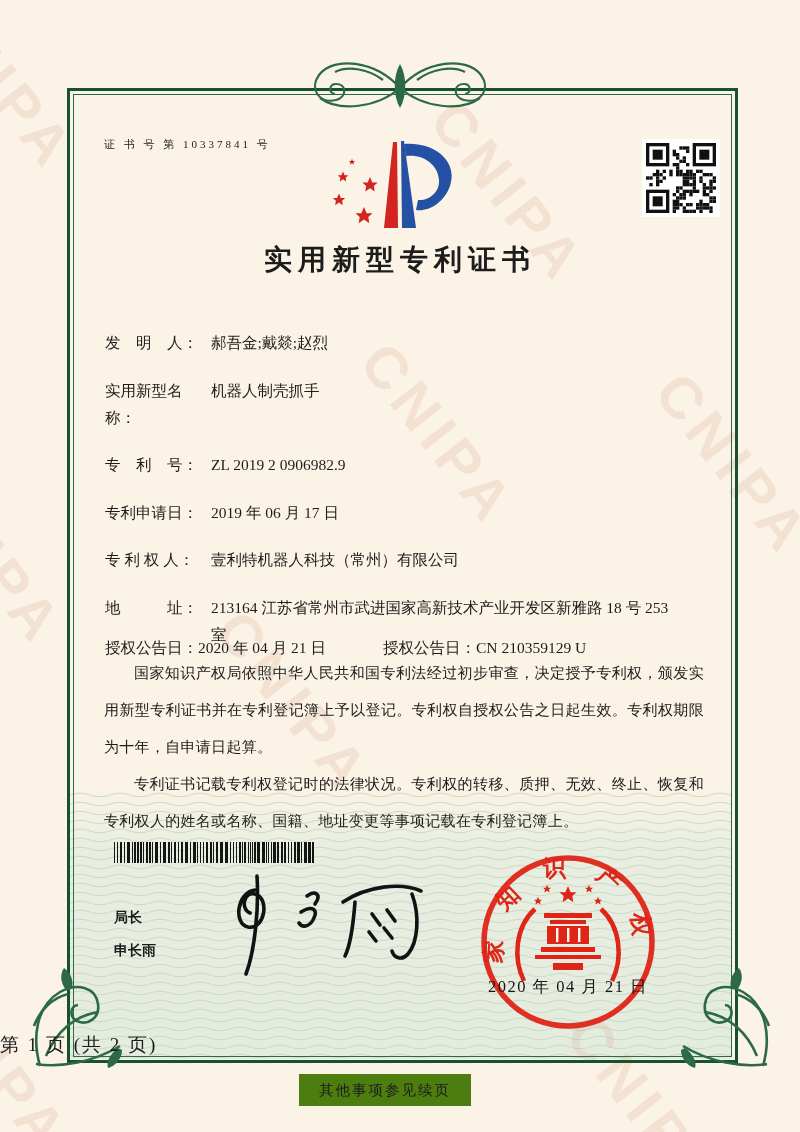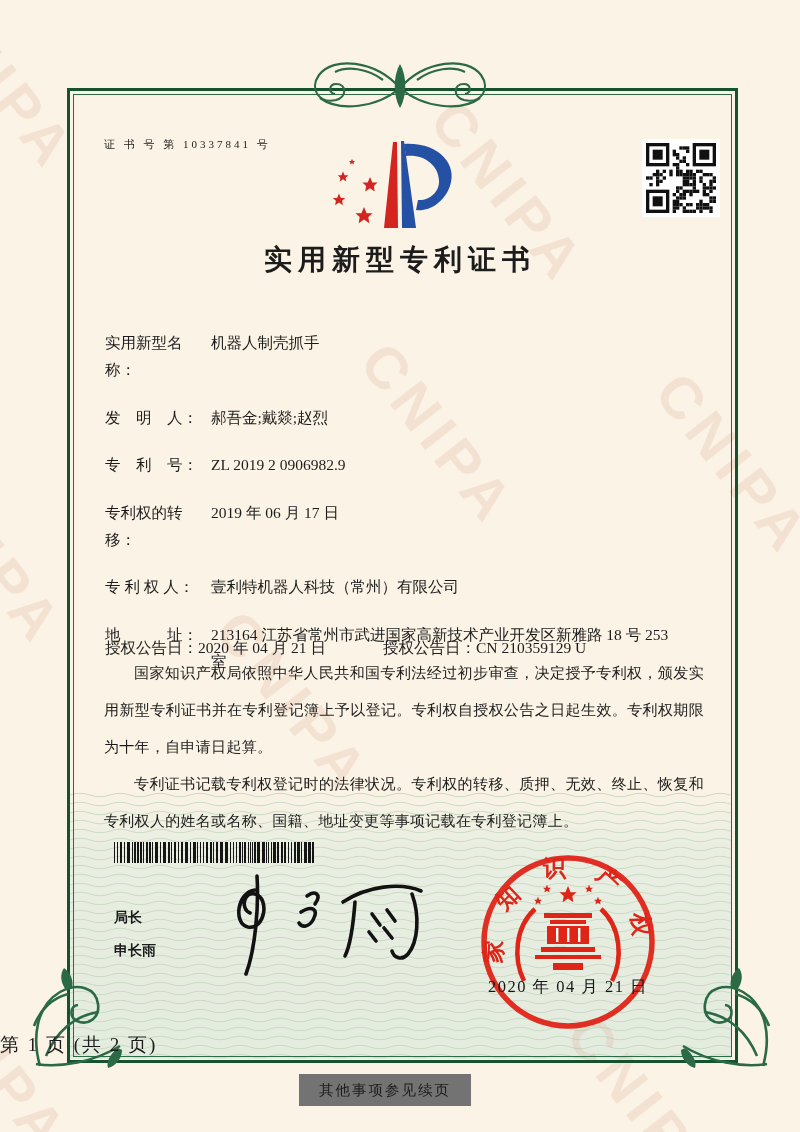--- a/index.html
+++ b/index.html
@@ -47,21 +47,21 @@
 
   .director{position:absolute;left:114px;top:909px;z-index:5;
             font-family:Liberation Mono, monospace;font-weight:bold;font-size:14px;}
   .director .dname{margin-top:15px;}
   .sig{position:absolute;left:215px;top:866px;z-index:5;}
   .seal{position:absolute;left:477px;top:851px;z-index:6;}
   .seal text{font-family:"Liberation Serif","DejaVu Serif",serif;}
 
   .pageind{position:absolute;left:0;top:1032px;width:100%;text-align:left;
            font-size:19px;letter-spacing:2px;z-index:5;}
-  .note{position:absolute;left:299px;top:1074px;width:172px;height:32px;background:#737373;
+  .note{position:absolute;left:299px;top:1074px;width:172px;height:32px;background:#4d7c0f;
         z-index:5;display:flex;align-items:center;justify-content:center;
         font-size:14.5px;letter-spacing:2px;}
 </style>
 </head>
 <body>
 
 <div class="page">
 
   <div class="watermark" style="left:-40px;top:-25px">CNIPA</div>
   <div class="watermark" style="left:470px;top:88px">CNIPA</div>
@@ -291,33 +291,33 @@
         <rect x="0" y="46.66666666666667" width="23.333333333333336" height="23.333333333333336" fill="#111"></rect>
         <rect x="3.3333333333333335" y="50" width="16.666666666666668" height="16.666666666666668" fill="#fff"></rect>
         <rect x="6.666666666666667" y="53.333333333333336" width="10" height="10" fill="#111"></rect>
       </svg>
   </div>
 
   <div class="title">实用新型专利证书</div>
 
   <div class="fields">
     <div class="frow">
+      <span class="flabel">发　明　人：</span>
+      <span class="fvalue">郝吾金;戴燚;赵烈</span>
+    </div>
+    <div class="frow">
       <span class="flabel">实用新型名称：</span>
       <span class="fvalue">机器人制壳抓手</span>
     </div>
     <div class="frow">
-      <span class="flabel">发　明　人：</span>
-      <span class="fvalue">郝吾金;戴燚;赵烈</span>
-    </div>
-    <div class="frow">
       <span class="flabel">专　利　号：</span>
       <span class="fvalue">ZL 2019 2 0906982.9</span>
     </div>
     <div class="frow">
-      <span class="flabel">专利权的转移：</span>
+      <span class="flabel">专利申请日：</span>
       <span class="fvalue">2019 年 06 月 17 日</span>
     </div>
     <div class="frow">
       <span class="flabel">专 利 权 人：</span>
       <span class="fvalue">壹利特机器人科技（常州）有限公司</span>
     </div>
     <div class="frow">
       <span class="flabel">地　　　址：</span>
       <span class="fvalue">213164 江苏省常州市武进国家高新技术产业开发区新雅路 18 号 253 室</span>
     </div>

